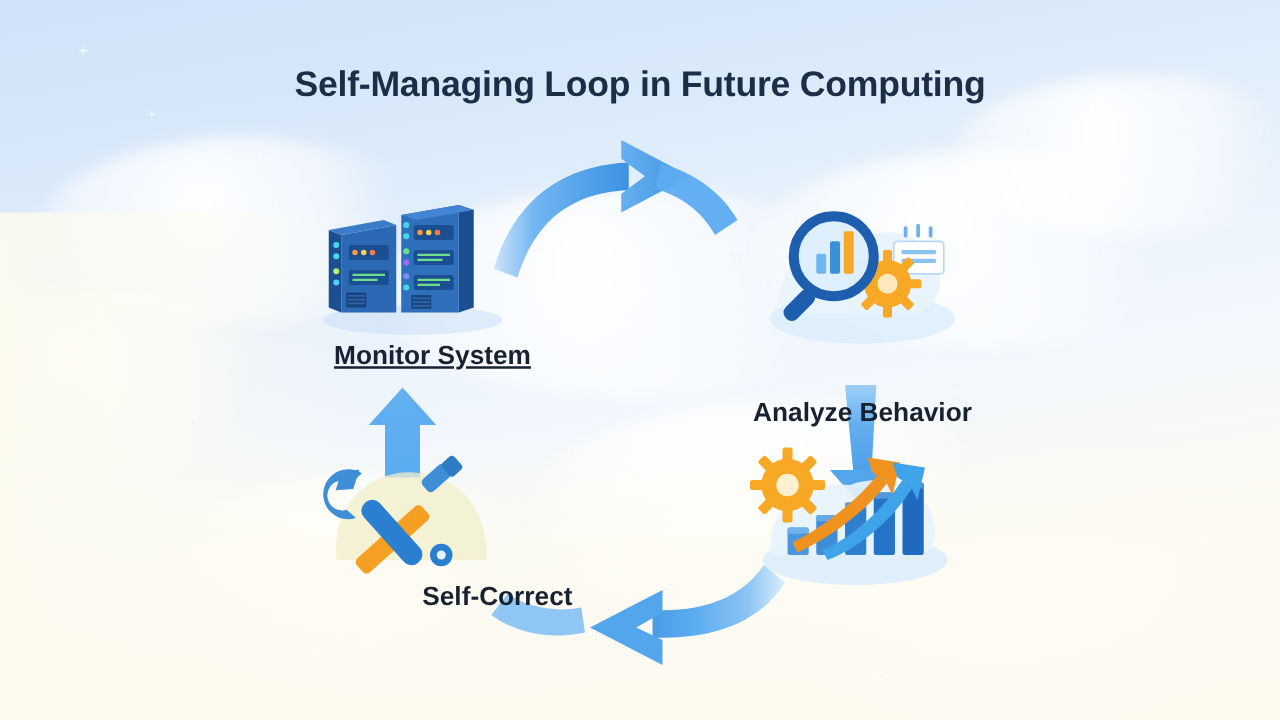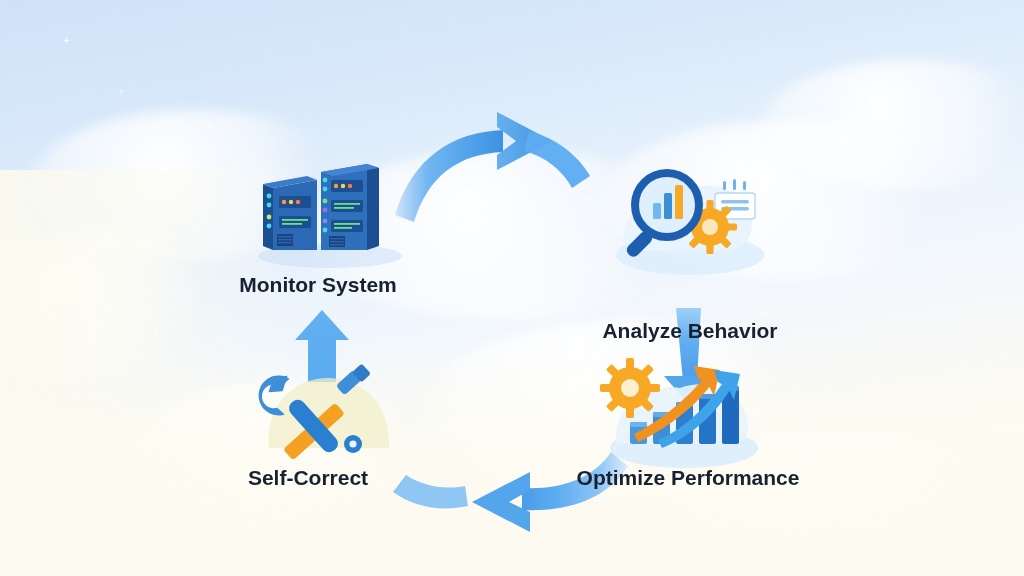--- a/index.html
+++ b/index.html
@@ -65,24 +65,24 @@
 
   
   .node-label {
     position: absolute;
     font-size: 21px;
     font-weight: bold;
     color: #17212f;
     white-space: nowrap;
     text-align: center;
   }
-  #label-monitor  { left: 168px; top: 273px; width: 300px; }
+  #label-monitor  { left: 196px; top: 273px; width: 300px; text-decoration: underline; }
   #label-analyze  { left: 540px; top: 273px; width: 300px; margin-top: 46px; }
   #label-optimize { left: 538px; top: 466px; width: 300px; }
-  #label-correct  { left: 158px; top: 466px; width: 300px; }
+  #label-correct  { left: 158px; top: 466px; width: 300px; text-align: right; }
 
   
   .stage {
     position: absolute;
     width: 170px;
     height: 120px;
   }
   #stage-monitor  { left: 245px; top: 150px; }
   #stage-analyze  { left: 605px; top: 155px; }
   #stage-optimize { left: 598px; top: 350px; }
@@ -123,20 +123,21 @@
     <div class="sparkle" style="left:500px; top:124px; width:6px;  height:6px;"></div>
     <div class="sparkle" style="left:585px; top:196px; width:7px;  height:7px;"></div>
     <div class="sparkle" style="left:762px; top:310px; width:7px;  height:7px;"></div>
     <div class="sparkle" style="left:452px; top:358px; width:6px;  height:6px;"></div>
     <div class="sparkle" style="left:152px; top:330px; width:7px;  height:7px;"></div>
     <div class="sparkle" style="left:250px; top:520px; width:6px;  height:6px;"></div>
     <div class="sparkle" style="left:700px; top:540px; width:7px;  height:7px;"></div>
     <div class="sparkle" style="left:960px; top:430px; width:6px;  height:6px;"></div>
   </div>
 
+  <div class="title">Self-Managing Loop in Future Computing</div>
 
   <svg class="arrow-layer" viewBox="0 0 1024 576" width="1024" height="576">
     <defs>
       <linearGradient id="gradTop" x1="0" y1="0" x2="1" y2="0">
         <stop offset="0%" stop-color="#cfe4f9"></stop>
         <stop offset="30%" stop-color="#72b6f2"></stop>
         <stop offset="75%" stop-color="#4d9fe8"></stop>
         <stop offset="100%" stop-color="#3f92e0"></stop>
       </linearGradient>
       <linearGradient id="gradTopHead" x1="0" y1="0" x2="1" y2="0">
@@ -352,16 +353,15 @@
                  L 30 58
                  A 12 12 0 1 1 38 38
                  Z" fill="#3f8fd8" transform="rotate(-12 40 48)"></path>
         <path d="M 30 28 L 44 30 L 36 44 L 22 42 Z" fill="#3f8fd8" transform="rotate(-12 33 36)"></path>
       </g>
     </svg>
   </div>
 
   <div class="node-label" id="label-monitor">Monitor System</div>
   <div class="node-label" id="label-analyze">Analyze Behavior</div>
-  <div class="node-label" id="label-optimize">Optimize Performance</div>
   <div class="node-label" id="label-correct">Self-Correct</div>
 
 </div>
 
 </body></html>

